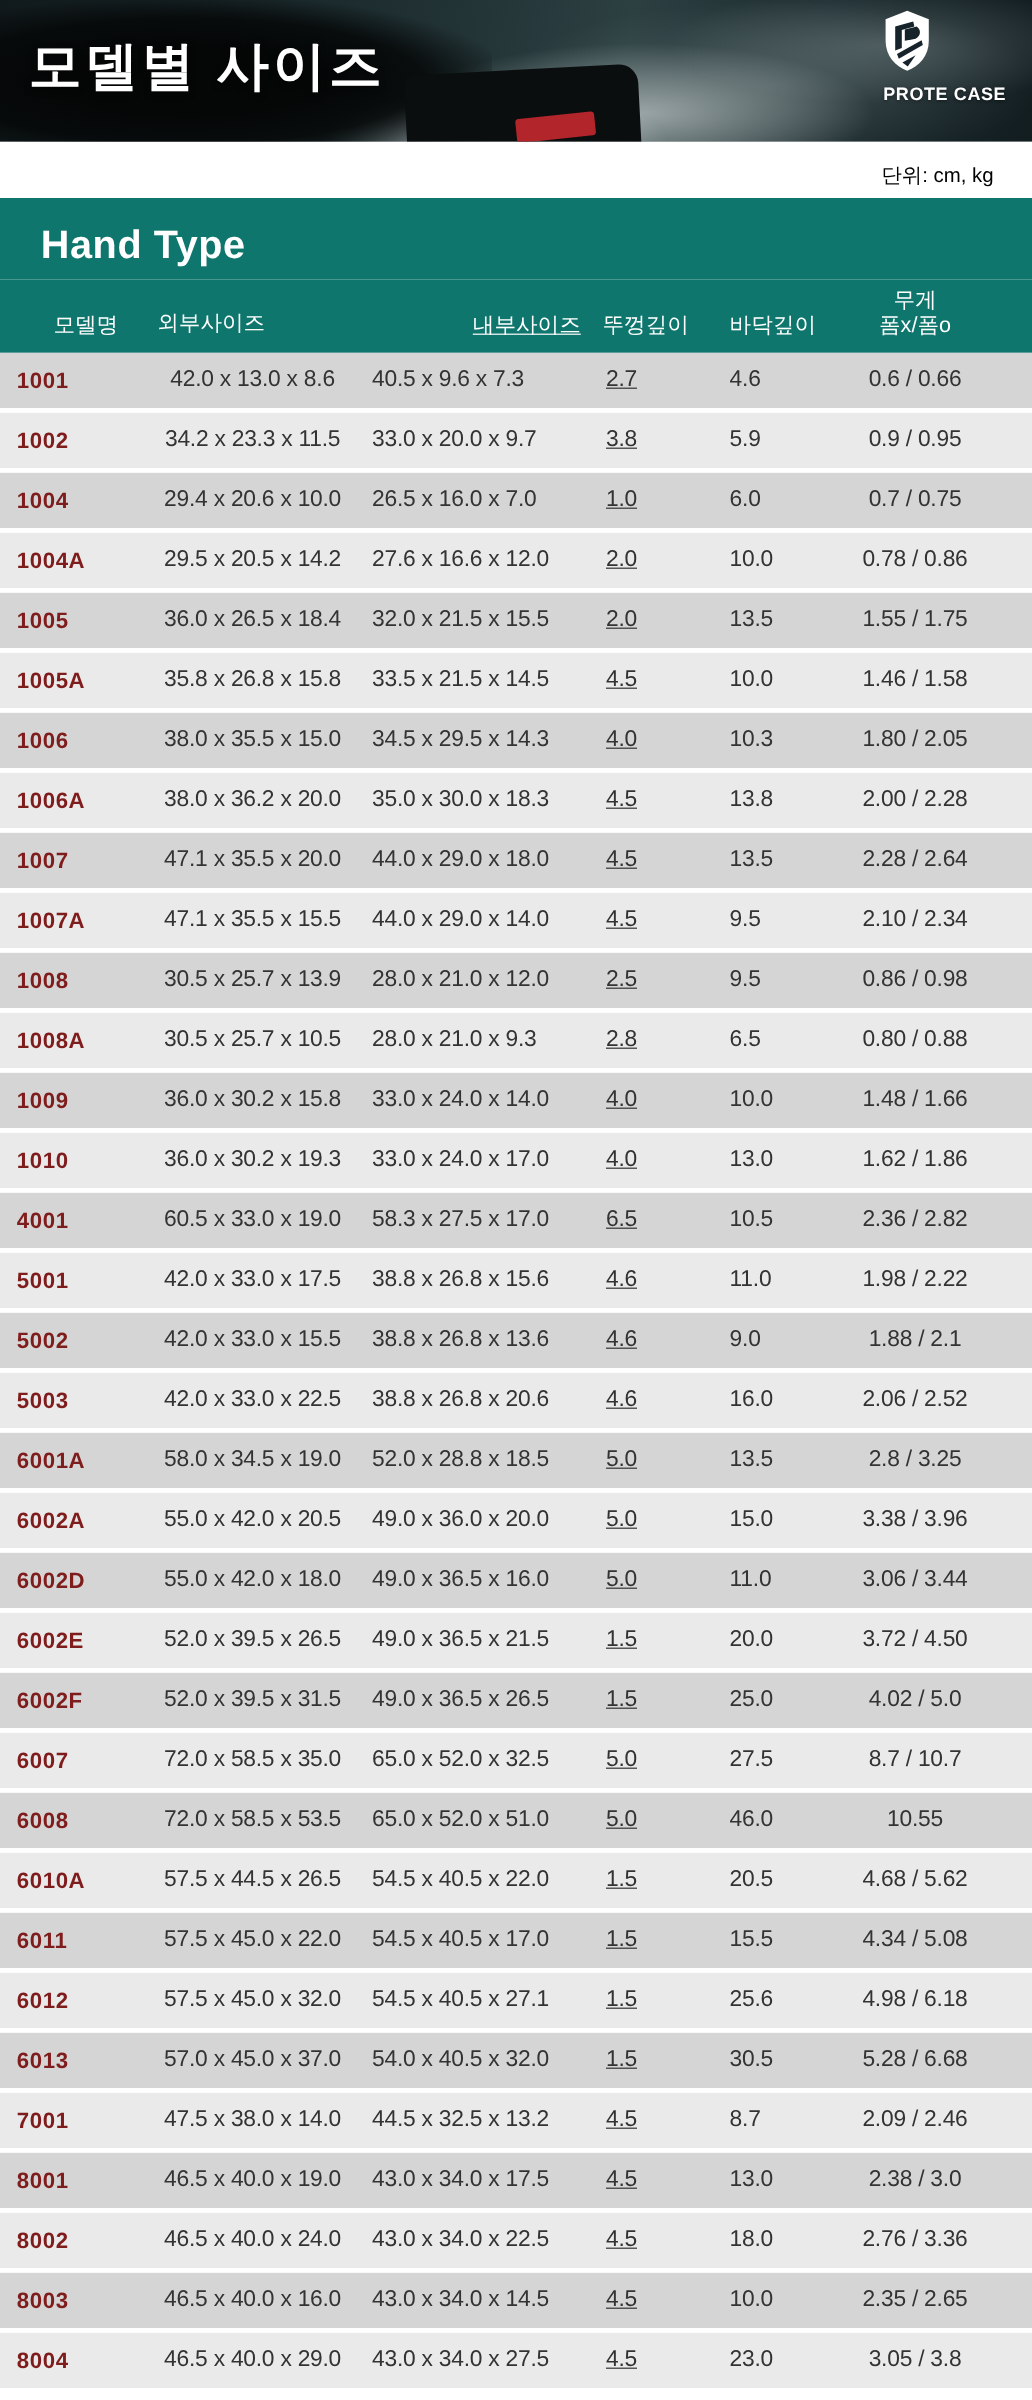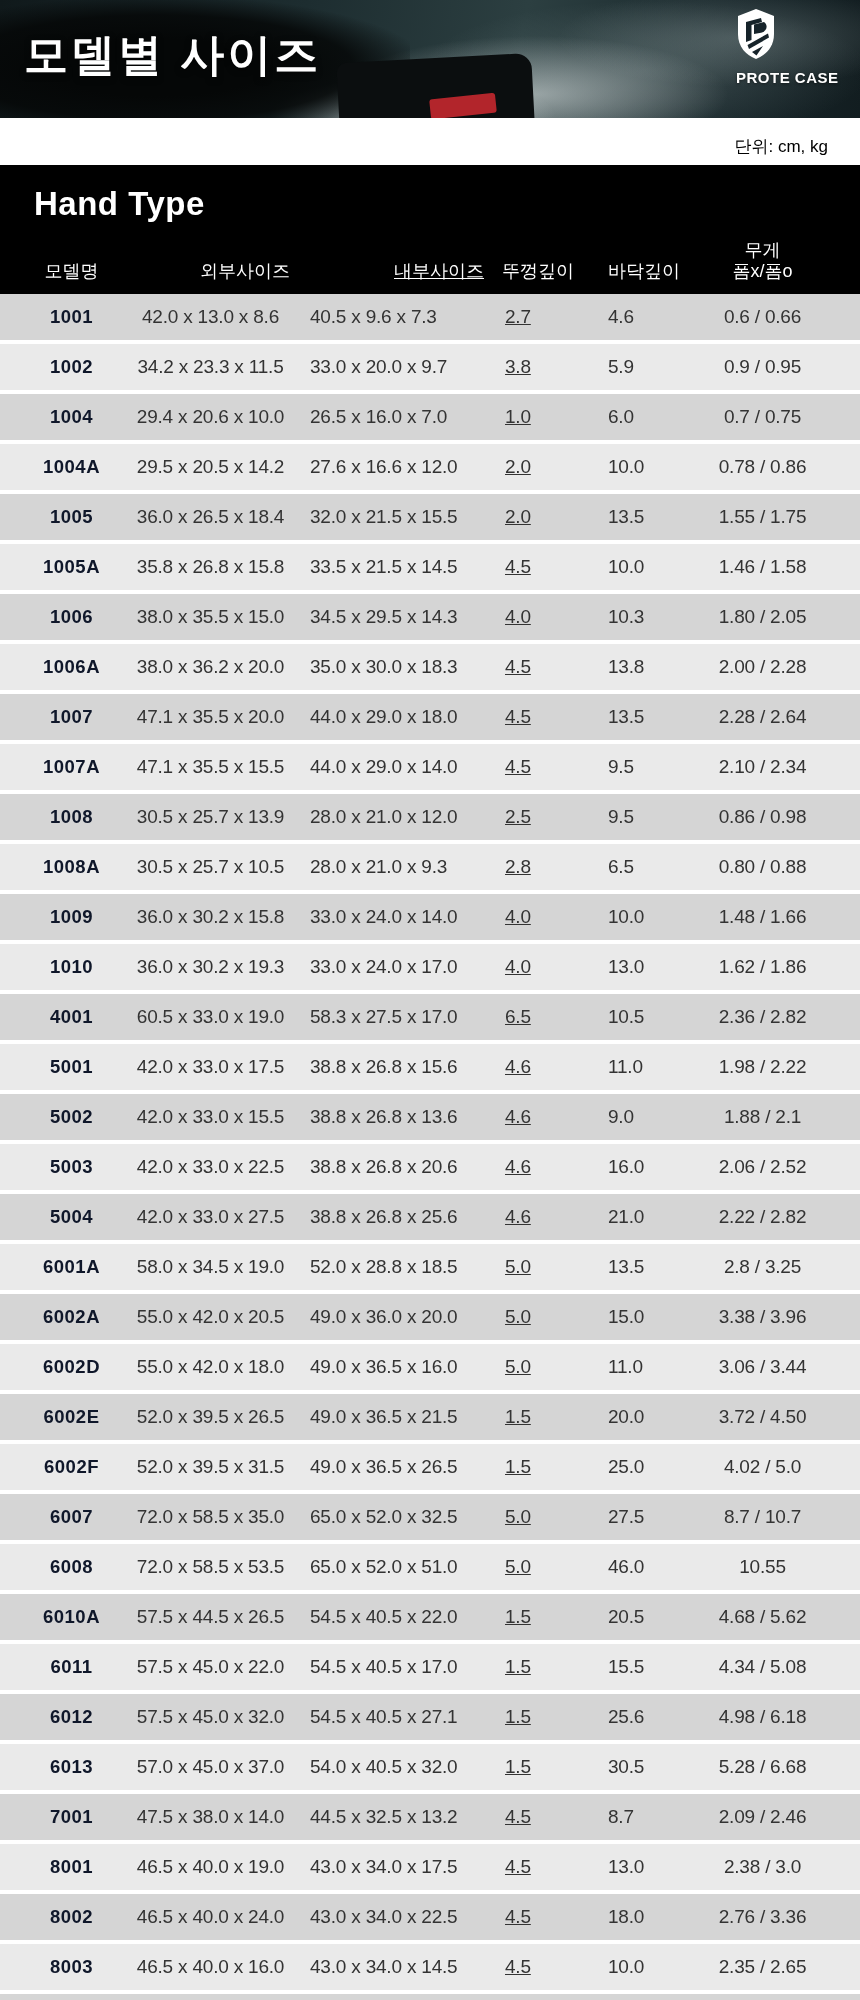--- a/index.html
+++ b/index.html
@@ -46,42 +46,42 @@
   
   .unit-row{
     height:47px;display:flex;align-items:flex-end;justify-content:flex-end;
     padding:0 32px 7px 0;box-sizing:border-box;
     font-size:17px;color:#000;
   }
   
   table{width:860px;border-collapse:collapse;table-layout:fixed;}
   col.c1{width:130px}col.c2{width:170px}col.c3{width:185px}
   col.c4{width:105px}col.c5{width:105px}col.c6{width:135px}col.c7{width:30px}
-  thead th{background:#000000;color:#ffffff;font-weight:normal;}
+  thead th{background:#0f766e;color:#ffffff;font-weight:normal;}
   tr.section-row th{
     height:58px;text-align:left;vertical-align:middle;
     padding:10px 0 0 34px;font-size:33px;font-weight:700;letter-spacing:.5px;
   }
   tr.cols-row th{
     height:49px;vertical-align:bottom;padding-bottom:11px;
     font-size:18px;font-weight:500;line-height:1.2;
   }
   tr.cols-row th.h-model{text-align:center;padding-left:14px;}
-  tr.cols-row th.h-outer{text-align:right;padding-right:10px;}
+  tr.cols-row th.h-outer{text-align:left;padding-right:10px;font-family:Liberation Mono, monospace;}
   tr.cols-row th.h-inner{text-align:right;padding-left:10px;text-decoration:underline;}
   tr.cols-row th.h-lid{text-align:left;padding-left:17px;}
   tr.cols-row th.h-bottom{text-align:left;padding-left:18px;}
   tr.cols-row th.h-weight{text-align:center;}
   tbody td{
     height:44px;border-bottom:4px solid #ffffff;vertical-align:middle;
     font-size:19px;color:#333333;letter-spacing:-0.2px;
   }
   tbody tr:nth-child(odd) td{background:#d5d5d5;}
   tbody tr:nth-child(even) td{background:#eaeaea;}
-  td.c-model{font-weight:700;font-size:18.5px;color:#0f172a;text-align:center;padding-left:14px;letter-spacing:.5px;}
+  td.c-model{font-weight:700;font-size:18.5px;color:#7f1d1d;text-align:left;padding-left:14px;letter-spacing:.5px;}
   td.c-outer{text-align:center;padding-right:10px;margin-top:22px;}
   td.c-inner{text-align:left;padding-left:10px;}
   td.c-lid{text-align:left;padding-left:20px;text-decoration:underline;}
   td.c-bottom{text-align:left;padding-left:18px;}
   td.c-weight{text-align:center;}
 </style>
 </head>
 <body>
 
 <div class="hero">
@@ -291,29 +291,20 @@
       <tr>
         <td class="c-model">5003</td>
         <td class="c-outer">42.0 x 33.0 x 22.5</td>
         <td class="c-inner">38.8 x 26.8 x 20.6</td>
         <td class="c-lid">4.6</td>
         <td class="c-bottom">16.0</td>
         <td class="c-weight">2.06 / 2.52</td>
         <td class="c-filler"></td>
       </tr>
       <tr>
-        <td class="c-model">5004</td>
-        <td class="c-outer">42.0 x 33.0 x 27.5</td>
-        <td class="c-inner">38.8 x 26.8 x 25.6</td>
-        <td class="c-lid">4.6</td>
-        <td class="c-bottom">21.0</td>
-        <td class="c-weight">2.22 / 2.82</td>
-        <td class="c-filler"></td>
-      </tr>
-      <tr>
         <td class="c-model">6001A</td>
         <td class="c-outer">58.0 x 34.5 x 19.0</td>
         <td class="c-inner">52.0 x 28.8 x 18.5</td>
         <td class="c-lid">5.0</td>
         <td class="c-bottom">13.5</td>
         <td class="c-weight">2.8 / 3.25</td>
         <td class="c-filler"></td>
       </tr>
       <tr>
         <td class="c-model">6002A</td>

